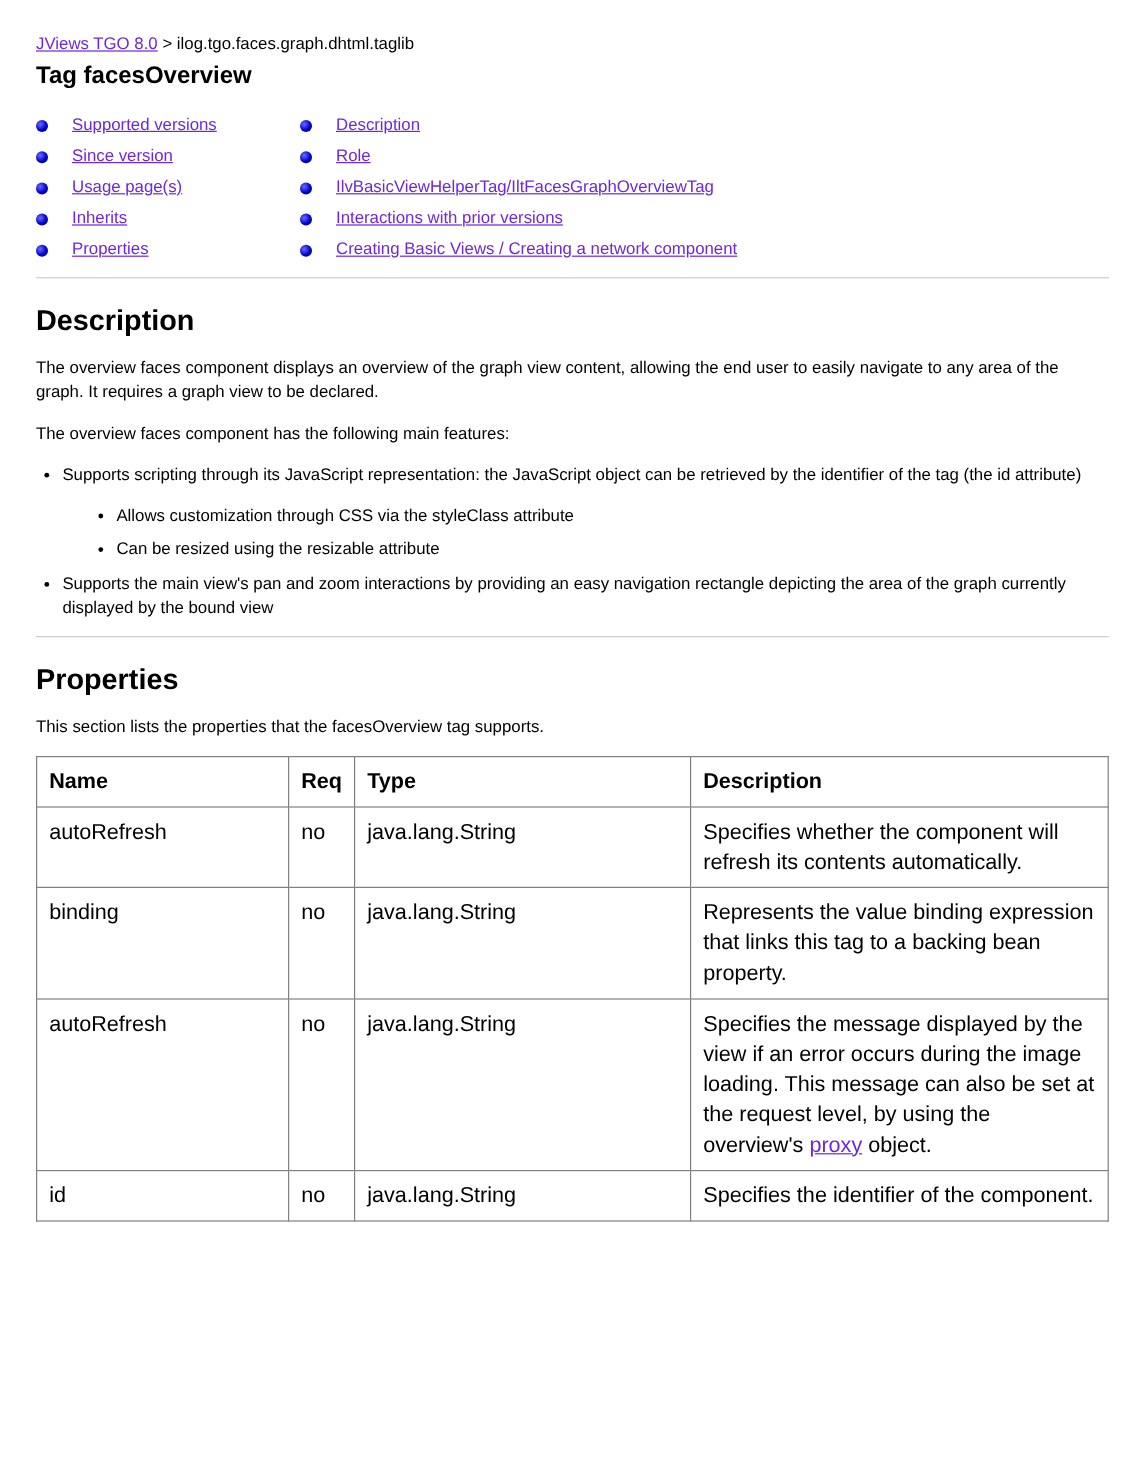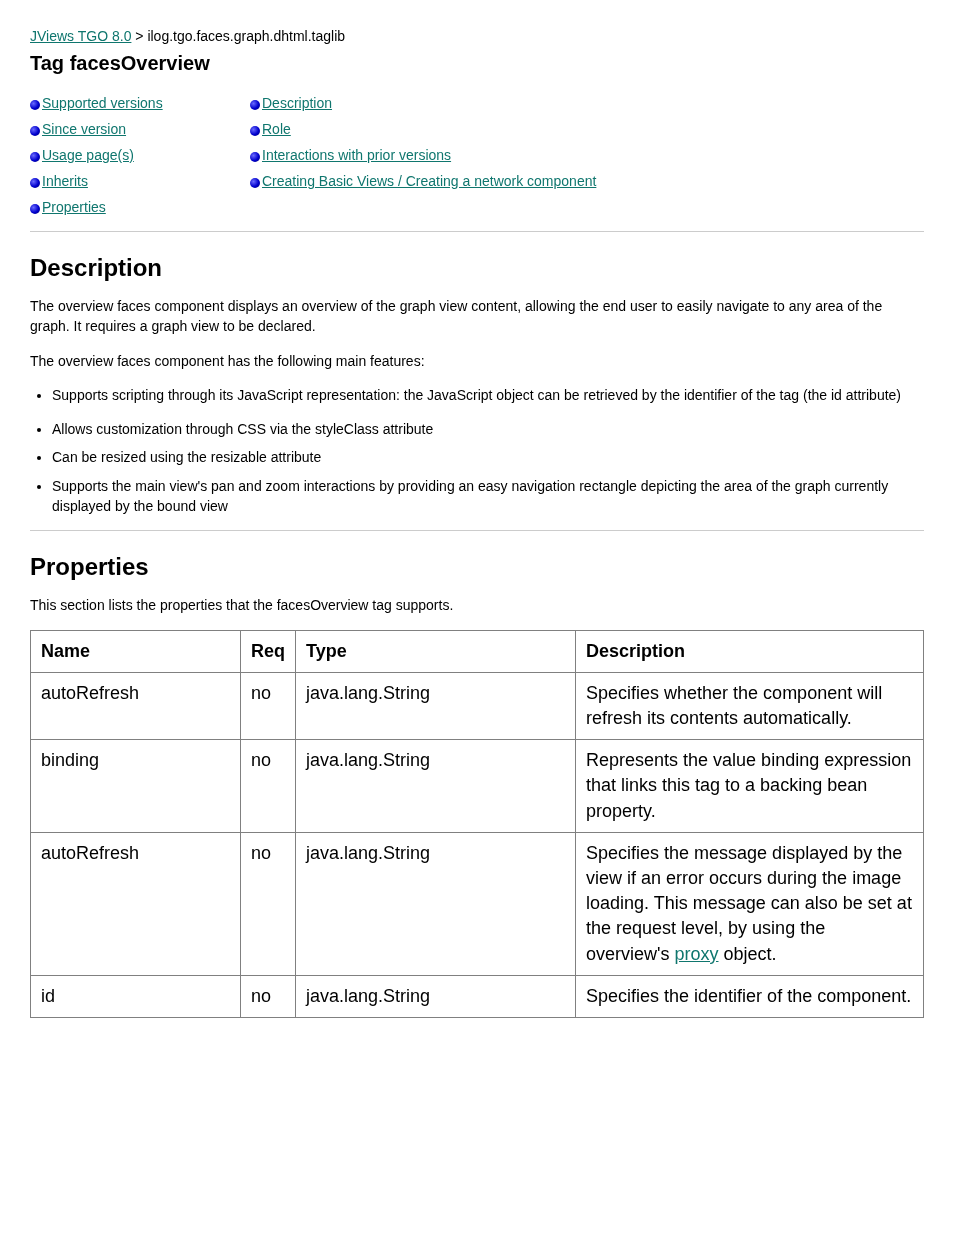--- a/index.html
+++ b/index.html
@@ -4,45 +4,45 @@
 <style>
   body {
     font-family: Arial, Helvetica, sans-serif;
     font-size: 14px;
     color: #000;
     margin: 0;
     padding: 28px 30px 30px 30px;
     width: 954px;
     box-sizing: border-box;
   }
-  a { color: #0f766e; text-decoration: underline; }
+  a { color: #6d28d9; text-decoration: underline; }
   .breadcrumb { font-size: 14px; margin-bottom: 8px; }
   h1 { font-size: 20px; font-weight: bold; margin: 2px 0 20px 0; }
   h2 { font-size: 24px; font-weight: bold; margin: 22px 0 14px 0; }
 
   .toc {
     display: grid;
     grid-template-columns: 210px auto;
     column-gap: 10px;
     margin: 6px 0 16px 0;
   }
   .toc-col { display: flex; flex-direction: column; gap: 10px; }
-  .toc-item { display: flex; align-items: baseline; gap: 2px; }
+  .toc-item { display: flex; align-items: baseline; gap: 20px; }
   .bullet-icon {
     width: 10px; height: 10px; border-radius: 50%;
     background: radial-gradient(circle at 35% 35%, #6a6aff 0%, #0000cc 55%, #00006e 100%);
     flex: 0 0 10px;
     position: relative;
     top: 2px;
   }
   hr { border: none; border-top: 1px solid #ccc; margin: 14px 0; }
 
   ul.features { margin: 8px 0 12px 22px; padding: 0; }
   ul.features li { margin: 0 0 14px 0; line-height: 1.45; }
-  ul.features li.tight { margin-bottom: 8px; }
+  ul.features li.tight { margin-bottom: 8px; margin-left: 45px; }
 
   .intro { line-height: 1.45; margin: 10px 0 14px 0; }
 
   table.props {
     border-collapse: collapse;
     width: 100%;
     margin-top: 6px;
     font-size: 18px;
   }
   table.props th, table.props td {
@@ -92,20 +92,24 @@
     </div>
   </div>
   <div class="toc-col">
     <div class="toc-item">
       <span class="bullet-icon"></span>
       <a href="#">Description</a>
     </div>
     <div class="toc-item">
       <span class="bullet-icon"></span>
       <a href="#">Role</a>
+    </div>
+    <div class="toc-item">
+      <span class="bullet-icon"></span>
+      <a href="#">IlvBasicViewHelperTag/IltFacesGraphOverviewTag</a>
     </div>
     <div class="toc-item">
       <span class="bullet-icon"></span>
       <a href="#">Interactions with prior versions</a>
     </div>
     <div class="toc-item">
       <span class="bullet-icon"></span>
       <a href="#">Creating Basic Views / Creating a network component</a>
     </div>
   </div>

